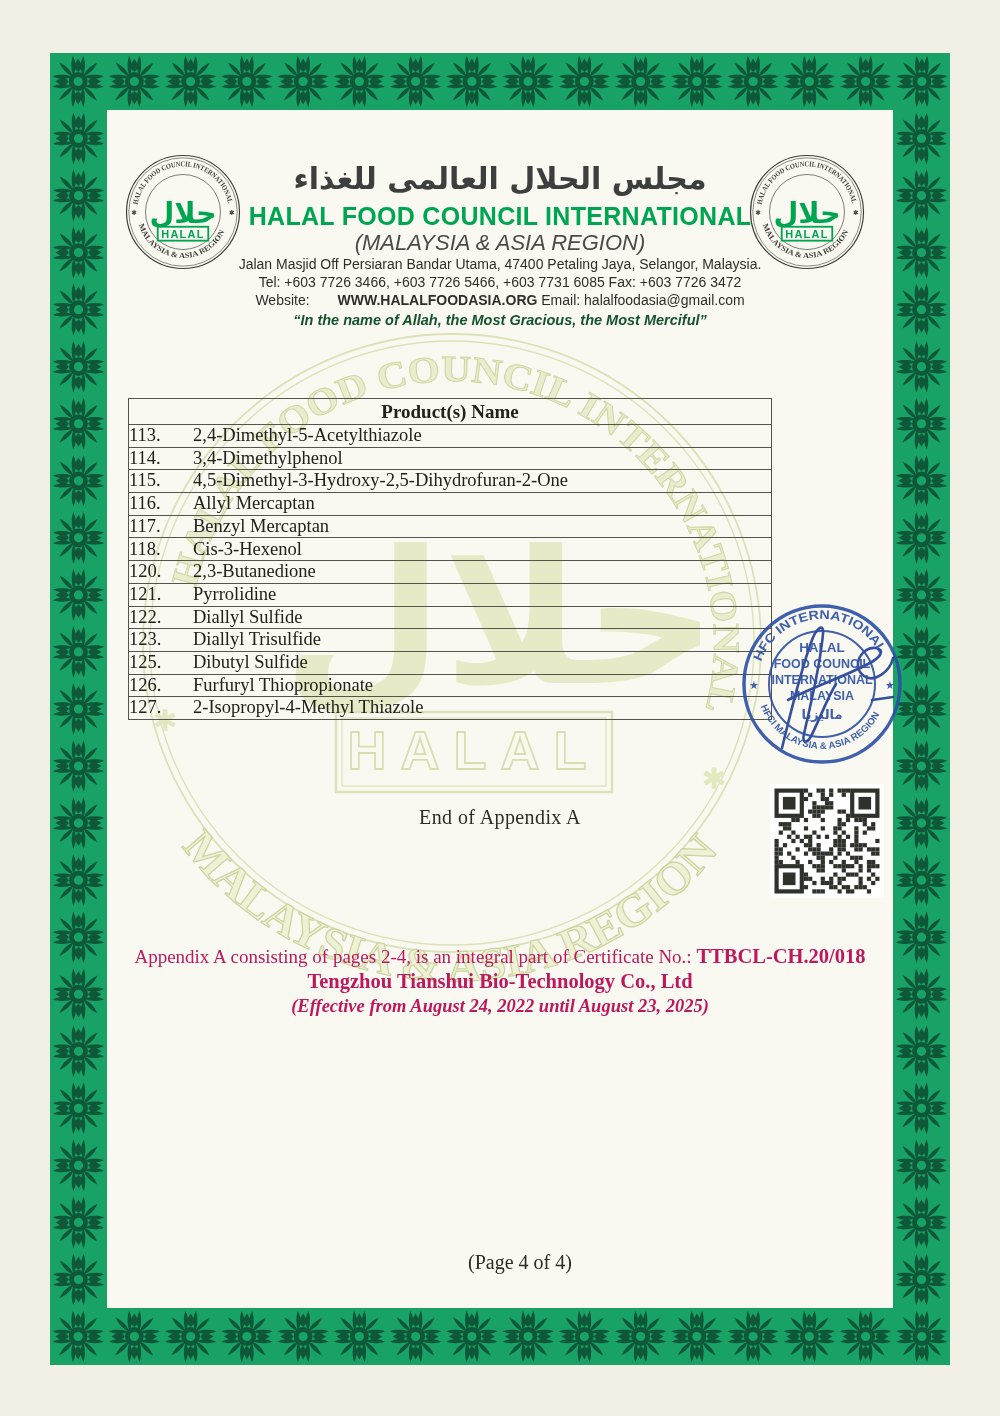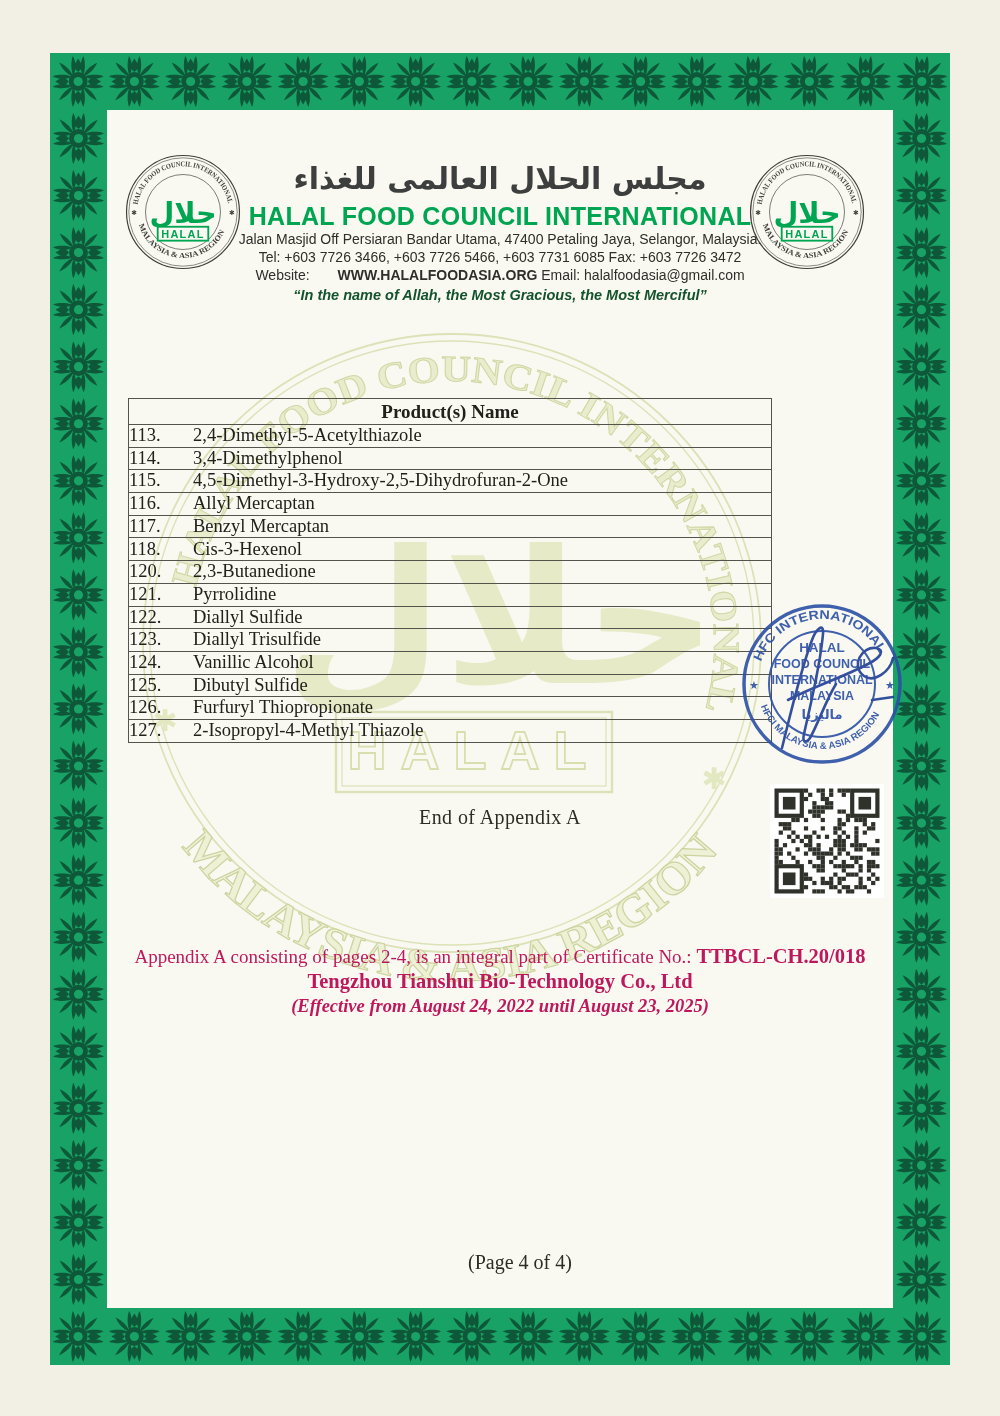--- a/index.html
+++ b/index.html
@@ -207,20 +207,21 @@
         <use href="#border-motif" x="50.25" y="1194.2"></use>
         <use href="#border-motif" x="893.25" y="1194.2"></use>
         <use href="#border-motif" x="50.25" y="1251.25"></use>
         <use href="#border-motif" x="893.25" y="1251.25"></use>
       </g>
   </svg>
 
   <div class="header">
     <div class="arabic-title">مجلس الحلال العالمى للغذاء</div>
     <div class="org-name">HALAL FOOD COUNCIL INTERNATIONAL</div>
+    <div class="region-line">(MALAYSIA &amp; ASIA REGION)</div>
     <div class="addr">Jalan Masjid Off Persiaran Bandar Utama, 47400 Petaling Jaya, Selangor, Malaysia.</div>
     <div class="addr">Tel: +603 7726 3466, +603 7726 5466, +603 7731 6085  Fax: +603 7726 3472</div>
     <div class="addr"><span>Website: </span><span class="bold">WWW.HALALFOODASIA.ORG</span><span>  Email: </span><span>halalfoodasia@gmail.com</span></div>
     <div class="quote">“In the name of Allah, the Most Gracious, the Most Merciful”</div>
   </div>
 
   <svg class="logo logo-left" viewBox="0 0 140 140">
     <use href="#hfc-logo" width="140" height="140"></use>
   </svg>
   <svg class="logo logo-right" viewBox="0 0 140 140">
@@ -266,24 +267,20 @@
           <td class="cell-no">121.</td>
           <td class="cell-name">Pyrrolidine</td>
         </tr>
         <tr>
           <td class="cell-no">122.</td>
           <td class="cell-name">Diallyl Sulfide</td>
         </tr>
         <tr>
           <td class="cell-no">123.</td>
           <td class="cell-name">Diallyl Trisulfide</td>
-        </tr>
-        <tr>
-          <td class="cell-no">124.</td>
-          <td class="cell-name">Vanillic Alcohol</td>
         </tr>
         <tr>
           <td class="cell-no">125.</td>
           <td class="cell-name">Dibutyl Sulfide</td>
         </tr>
         <tr>
           <td class="cell-no">126.</td>
           <td class="cell-name">Furfuryl Thiopropionate</td>
         </tr>
         <tr>

